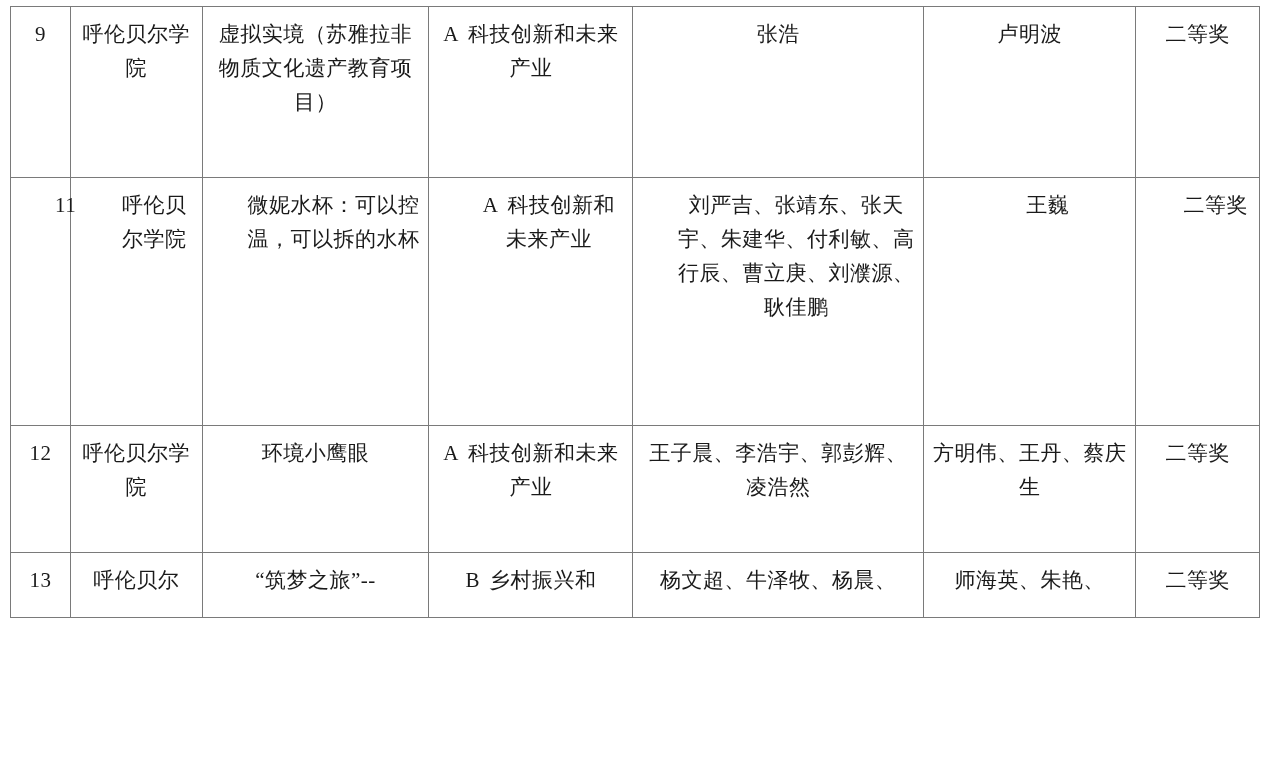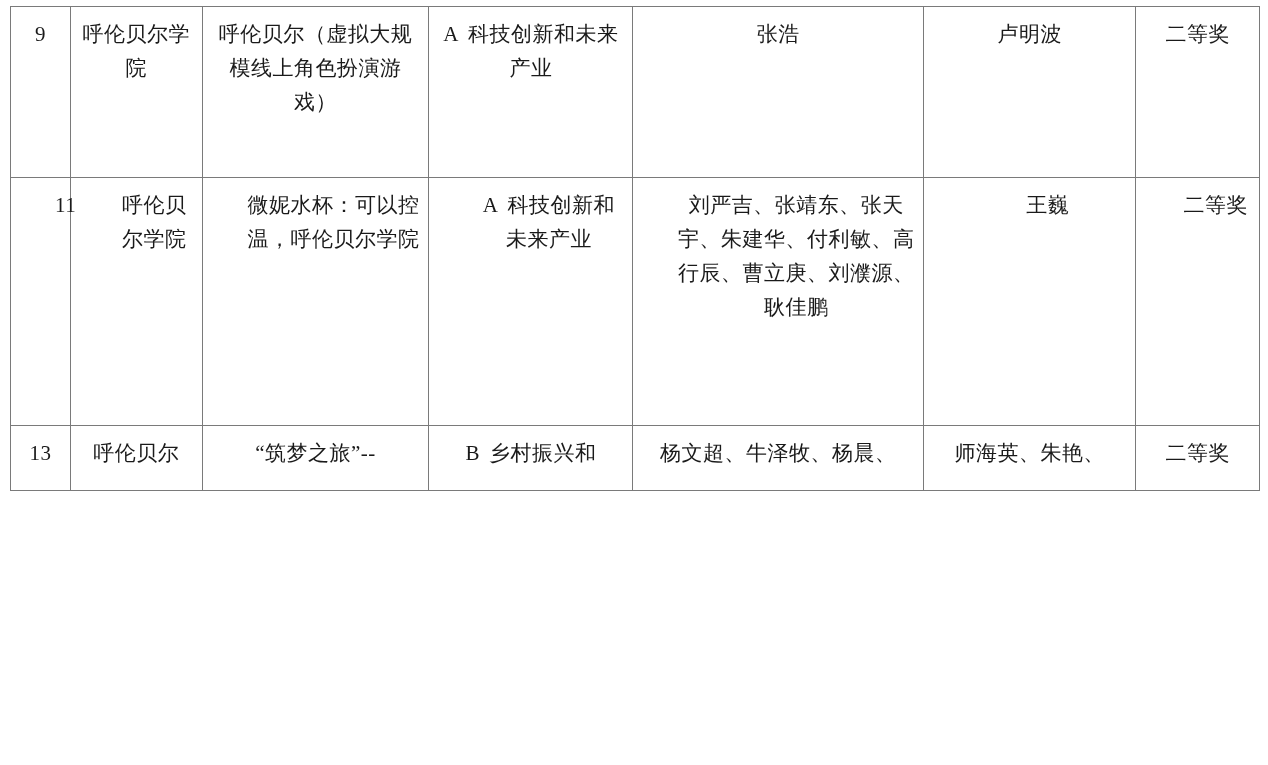--- a/index.html
+++ b/index.html
@@ -84,33 +84,42 @@
     <col class="c-project">
     <col class="c-track">
     <col class="c-members">
     <col class="c-teacher">
     <col class="c-award">
   </colgroup>
   <tbody>
     <tr class="row-9">
       <td class="cell-no">9</td>
       <td class="cell-school">呼伦贝尔学院</td>
-      <td class="cell-project">呼伦贝尔（虚拟大规模线上角色扮演游戏）</td>
+      <td class="cell-project">虚拟实境（苏雅拉非物质文化遗产教育项目）</td>
       <td class="cell-track"><span class="track-letter">A</span><span>科技创新和未来产业</span></td>
       <td class="cell-members">张浩</td>
       <td class="cell-teacher">卢明波</td>
       <td class="cell-award">二等奖</td>
     </tr>
     <tr class="row-11">
       <td class="cell-no">11</td>
       <td class="cell-school">呼伦贝尔学院</td>
-      <td class="cell-project">微妮水杯：可以控温，呼伦贝尔学院</td>
+      <td class="cell-project">微妮水杯：可以控温，可以拆的水杯</td>
       <td class="cell-track"><span class="track-letter">A</span><span>科技创新和未来产业</span></td>
       <td class="cell-members">刘严吉、张靖东、张天宇、朱建华、付利敏、高行辰、曹立庚、刘濮源、耿佳鹏</td>
       <td class="cell-teacher">王巍</td>
+      <td class="cell-award">二等奖</td>
+    </tr>
+    <tr class="row-12">
+      <td class="cell-no">12</td>
+      <td class="cell-school">呼伦贝尔学院</td>
+      <td class="cell-project">环境小鹰眼</td>
+      <td class="cell-track"><span class="track-letter">A</span><span>科技创新和未来产业</span></td>
+      <td class="cell-members">王子晨、李浩宇、郭彭辉、凌浩然</td>
+      <td class="cell-teacher">方明伟、王丹、蔡庆生</td>
       <td class="cell-award">二等奖</td>
     </tr>
     <tr class="row-13 cut-row">
       <td class="cell-no">13</td>
       <td class="cell-school">呼伦贝尔</td>
       <td class="cell-project">“筑梦之旅”--</td>
       <td class="cell-track"><span class="track-letter">B</span><span>乡村振兴和</span></td>
       <td class="cell-members">杨文超、牛泽牧、杨晨、</td>
       <td class="cell-teacher">师海英、朱艳、</td>
       <td class="cell-award">二等奖</td>

